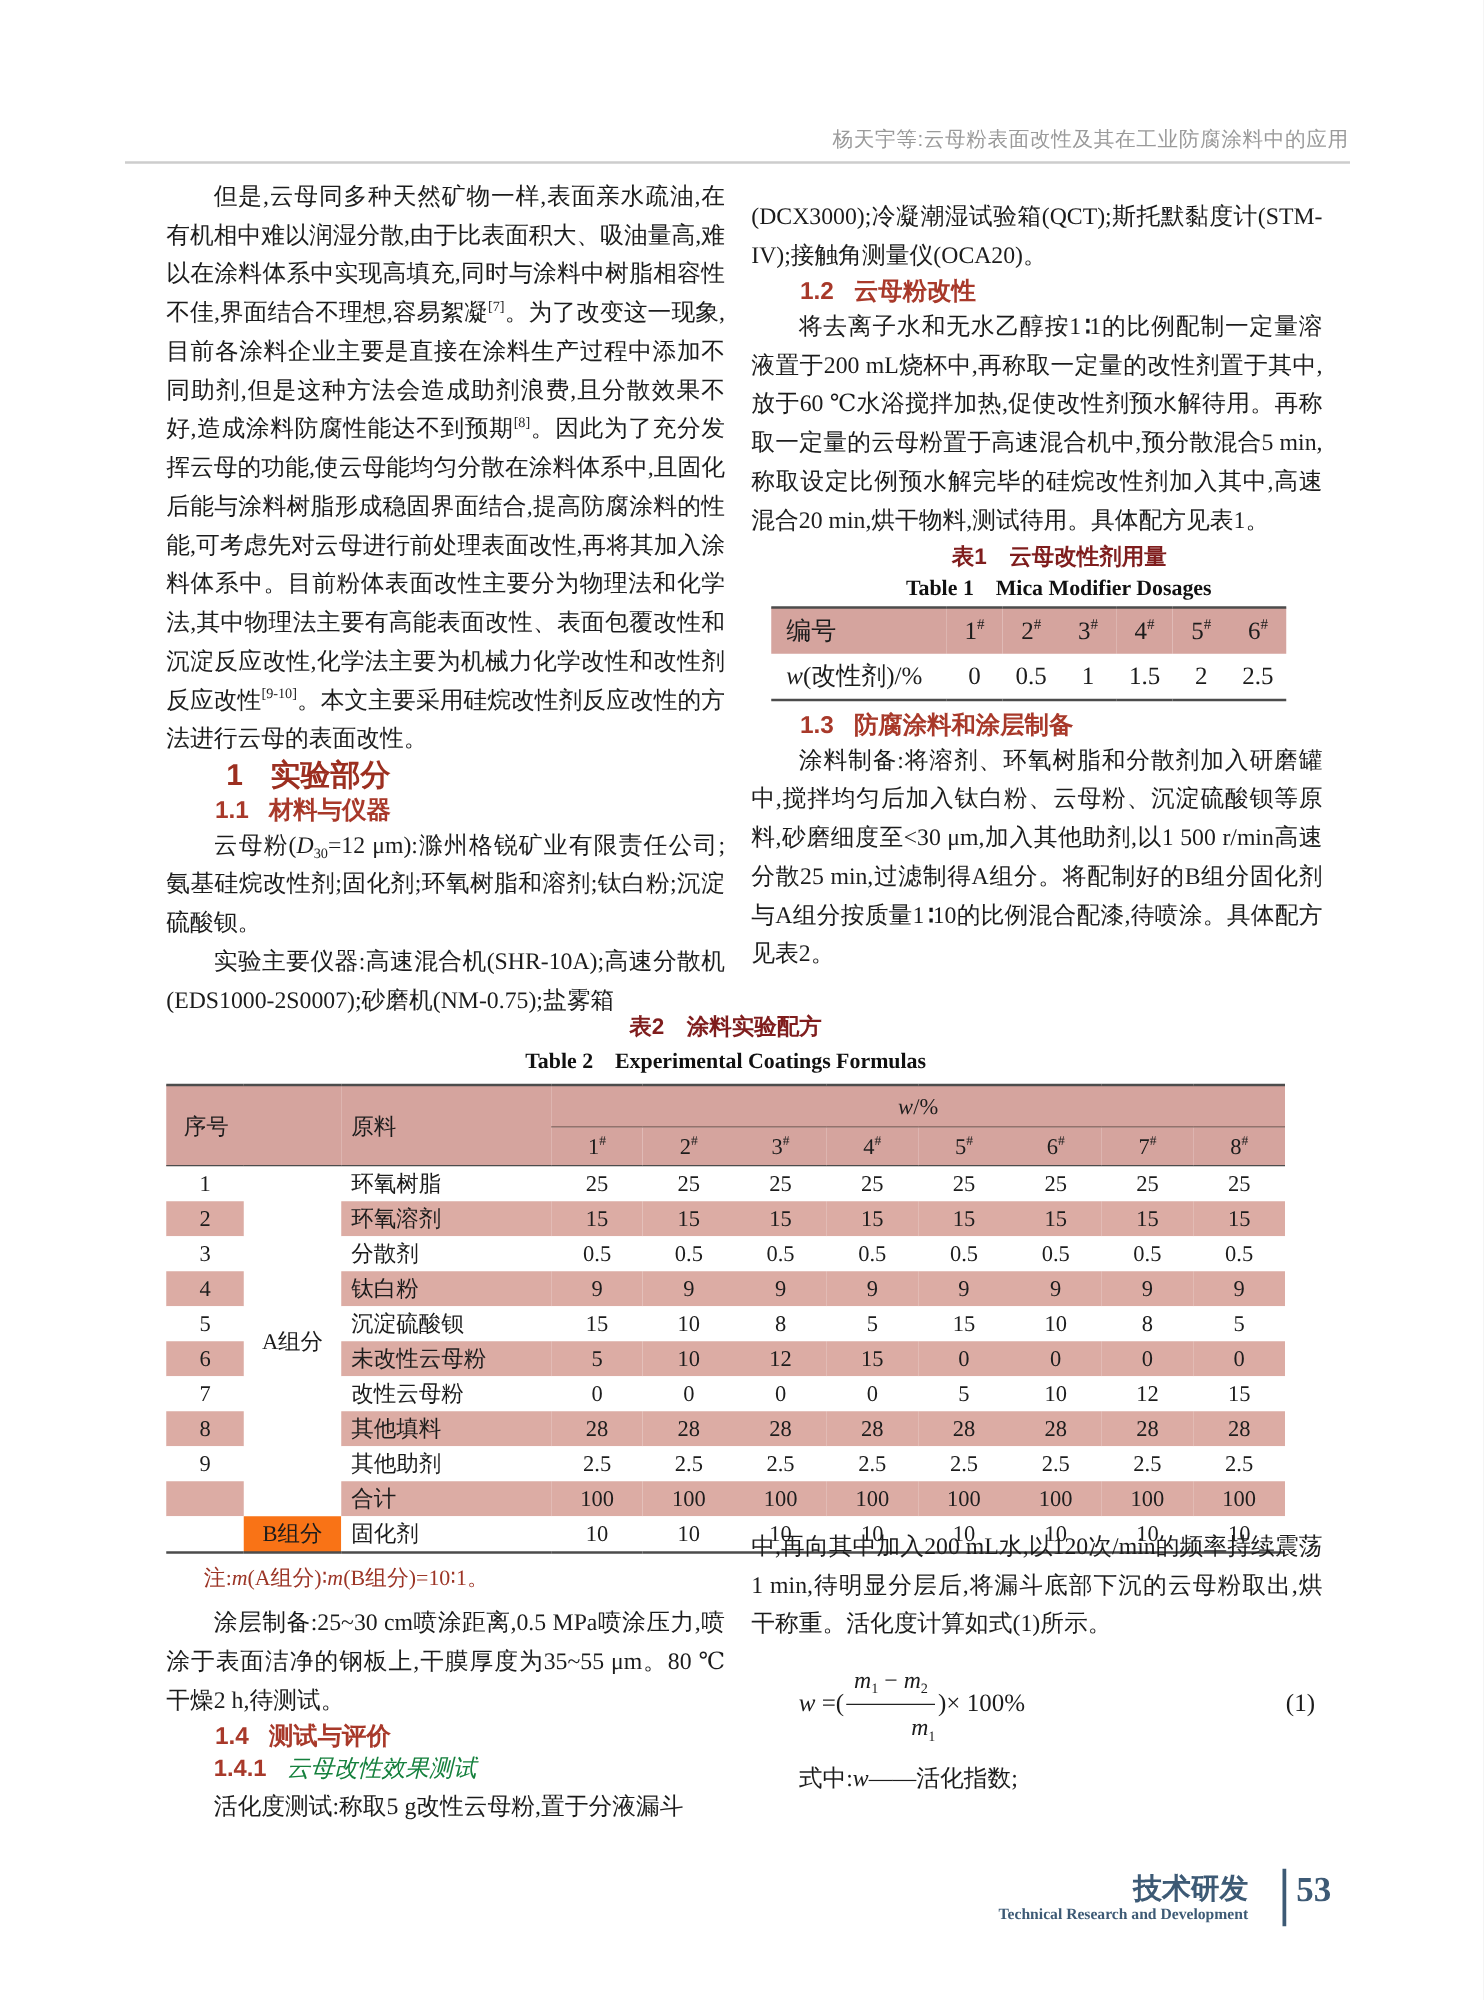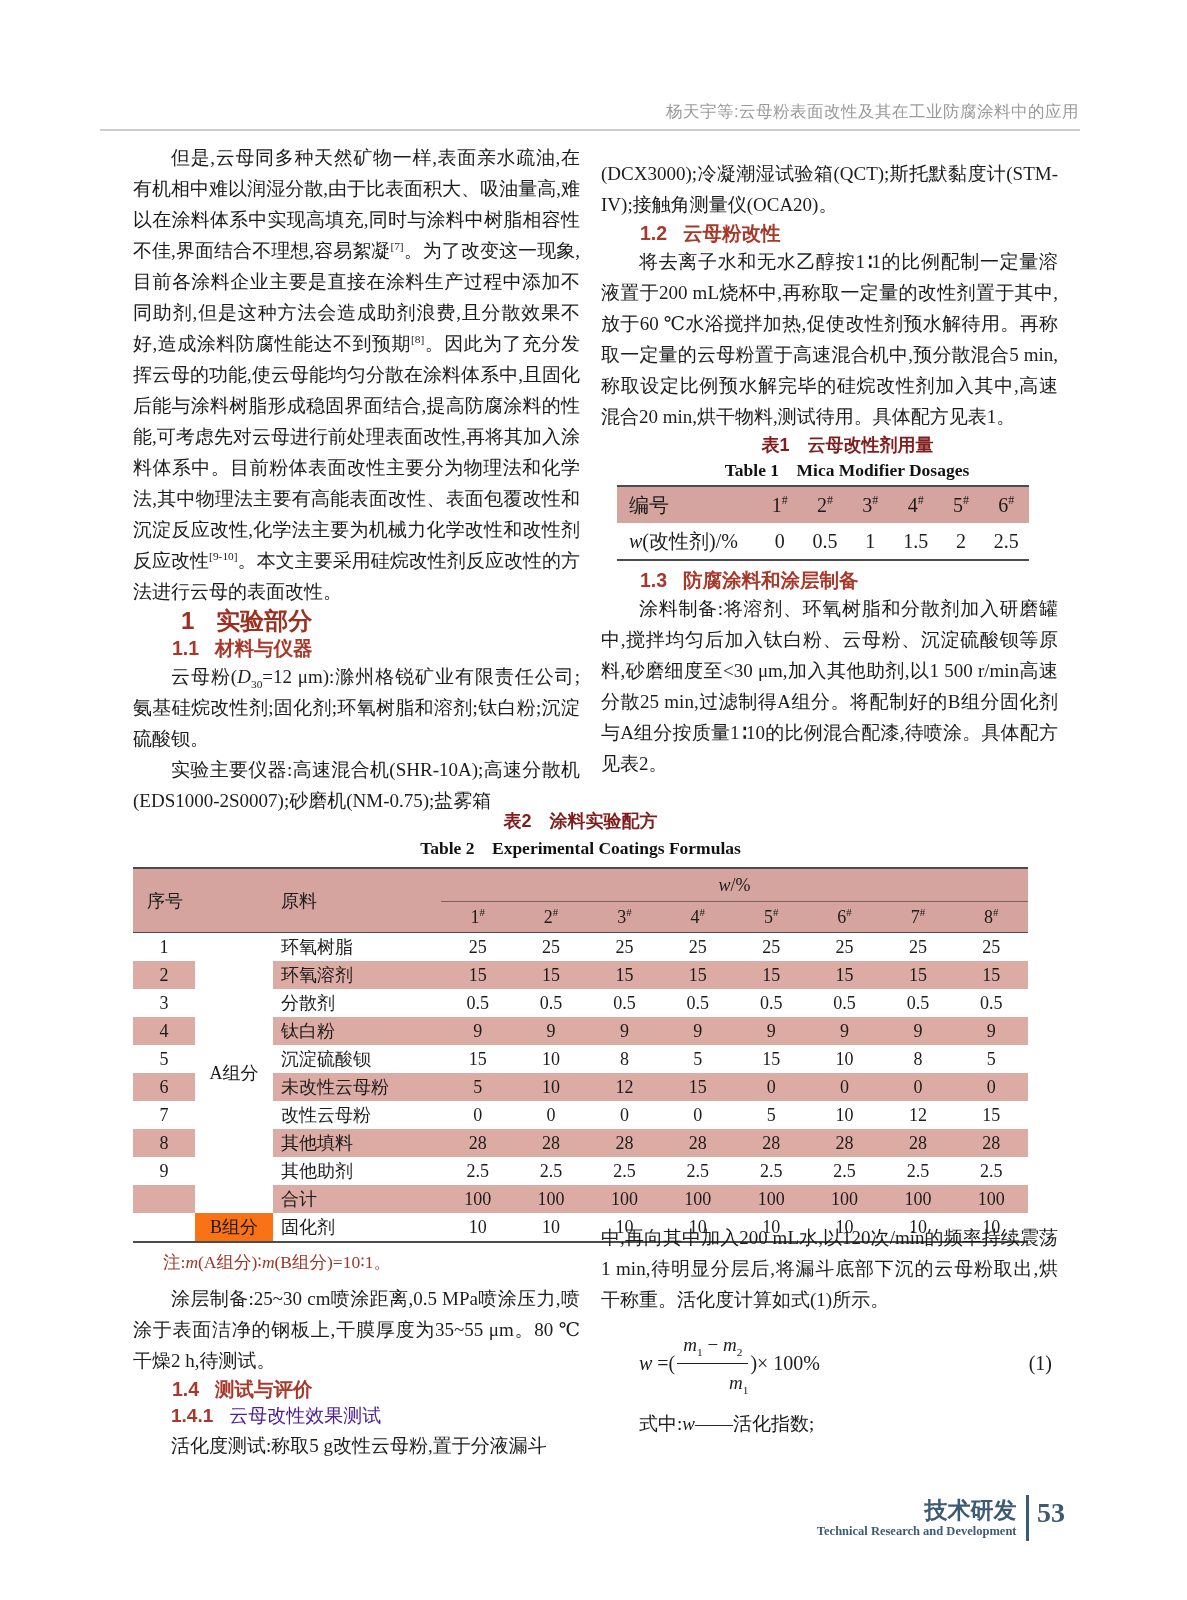--- a/index.html
+++ b/index.html
@@ -40,21 +40,21 @@
   .h2{
     font-family:"Liberation Sans","DejaVu Sans",sans-serif;
     font-size:19.5px; font-weight:bold; color:#a8392a;
     margin:9px 0 6px 0; text-indent:0; line-height:26px;
   }
   .h2 .no{margin-right:16px;}
   .h3{
     font-size:19px; margin:6px 0 4px 0; text-indent:0; line-height:28px;
   }
   .h3 .no{font-family:"Liberation Sans","DejaVu Sans",sans-serif; font-weight:bold; color:#a8392a; margin-right:16px;}
-  .h3 .tt{color:#4c1d95;}
+  .h3 .tt{color:#15803d;font-style:italic;}
 
   
   .cap-cn{
     font-family:"Liberation Sans","DejaVu Sans",sans-serif;
     font-weight:bold; font-size:18px; text-align:center; color:#7f1d1d;
     margin:10px 0 2px 0; text-indent:0; line-height:26px;
   }
   .cap-en{
     font-weight:bold; font-size:17.5px; text-align:center; color:#111;
     margin:0 0 6px 0; text-indent:0; line-height:25px;
@@ -94,21 +94,21 @@
 
   
   .formula{display:flex; align-items:center; margin:14px 0 10px 38px; font-size:20px; text-indent:0;}
   .frac{display:inline-flex; flex-direction:column; text-align:center; margin:0 2px; font-size:19px;align-items:flex-end;}
   .frac .num{border-bottom:1.5px solid #222; padding:0 6px 3px 6px;}
   .frac .den{padding-top:3px;}
   .eq-no{margin-left:auto; margin-right:6px;}
 
   
   .footer{position:absolute; top:1495px; right:122px; display:flex; align-items:center; color:#3d5a75;}
-  .footer .blk{text-align:right; margin-right:9px;}
+  .footer .blk{text-align:right; margin-right:27px;}
   .footer .cn{font-family:"Liberation Sans","DejaVu Sans",sans-serif; font-weight:bold; font-size:23px; line-height:26px;}
   .footer .en{font-weight:bold; font-size:12.5px; line-height:16px;}
   .footer .bar{width:3.5px; height:46px; background:#3d5a75; margin-right:8px;}
   .footer .pg{font-size:28px; font-weight:bold; align-self:flex-start; margin-top:2px;}
 </style>
 </head>
 <body>
 
 <div class="page">
 

